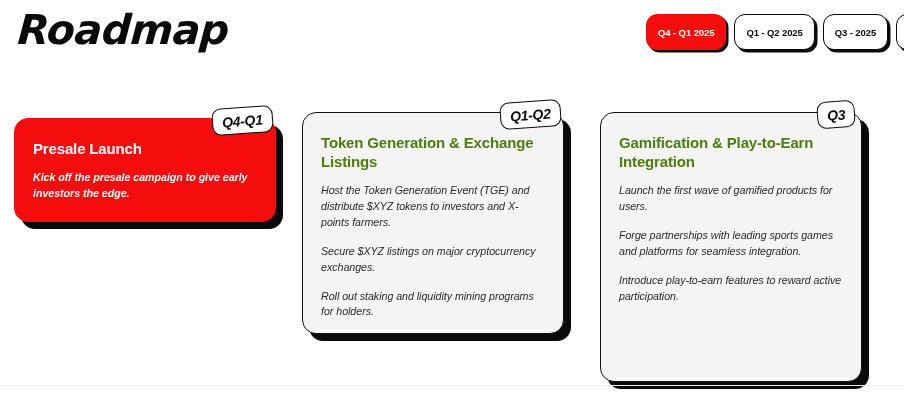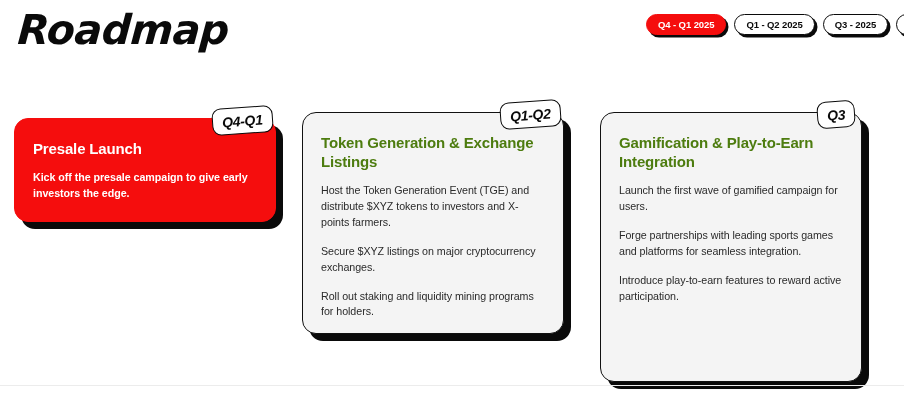--- a/index.html
+++ b/index.html
@@ -44,21 +44,21 @@
     top: 14px;
     display: flex;
     align-items: flex-start;
     gap: 8px;
     white-space: nowrap;
   }
   .chip {
     display: inline-flex;
     align-items: center;
     justify-content: center;
-    height: 21px;
+    height: 36px;
     padding: 0 11px;
     border: 1.6px solid #0a0a0a;
     border-radius: 11px;
     background: #ffffff;
     color: #0a0a0a;
     font-size: 9.5px;
     font-weight: 700;
     letter-spacing: -0.1px;
     box-shadow: 2.5px 2.5px 0 #0a0a0a;
     box-sizing: border-box;
@@ -99,21 +99,21 @@
   .card-title {
     margin: 0 0 12px 0;
     font-size: 15px;
     font-weight: 700;
     line-height: 1.28;
     letter-spacing: -0.15px;
   }
   .card--accent .card-title { color: #ffffff; }
   .card--plain  .card-title { color: #4d7c0f; }
 
-  .card-body { margin: 0; }
+  .card-body { margin: 0; font-style: italic; }
   .card-body p {
     margin: 0 0 13px 0;
     font-size: 10.7px;
     line-height: 1.48;
     letter-spacing: -0.05px;
   }
   .card-body p:last-child { margin-bottom: 0; }
   .card--accent .card-body p { color: #ffffff; font-weight: 700; }
   .card--plain  .card-body p { color: #2a2a2a; font-weight: 400; }
 
@@ -187,20 +187,20 @@
       <div class="card-body">
         <p>Host the Token Generation Event (TGE) and distribute $XYZ tokens to investors and X-points farmers.</p>
         <p>Secure $XYZ listings on major cryptocurrency exchanges.</p>
         <p>Roll out staking and liquidity mining programs for holders.</p>
       </div>
     </div>
     <div id="card-2" class="card card--plain">
       <span class="card-badge">Q3</span>
       <h3 class="card-title">Gamification &amp; Play-to-Earn Integration</h3>
       <div class="card-body">
-        <p>Launch the first wave of gamified campaign for users.</p>
+        <p>Launch the first wave of gamified products for users.</p>
         <p>Forge partnerships with leading sports games and platforms for seamless integration.</p>
         <p>Introduce play-to-earn features to reward active participation.</p>
       </div>
     </div>
   </div>
 
 <div class="page-divider"></div>
 
 </body></html>

